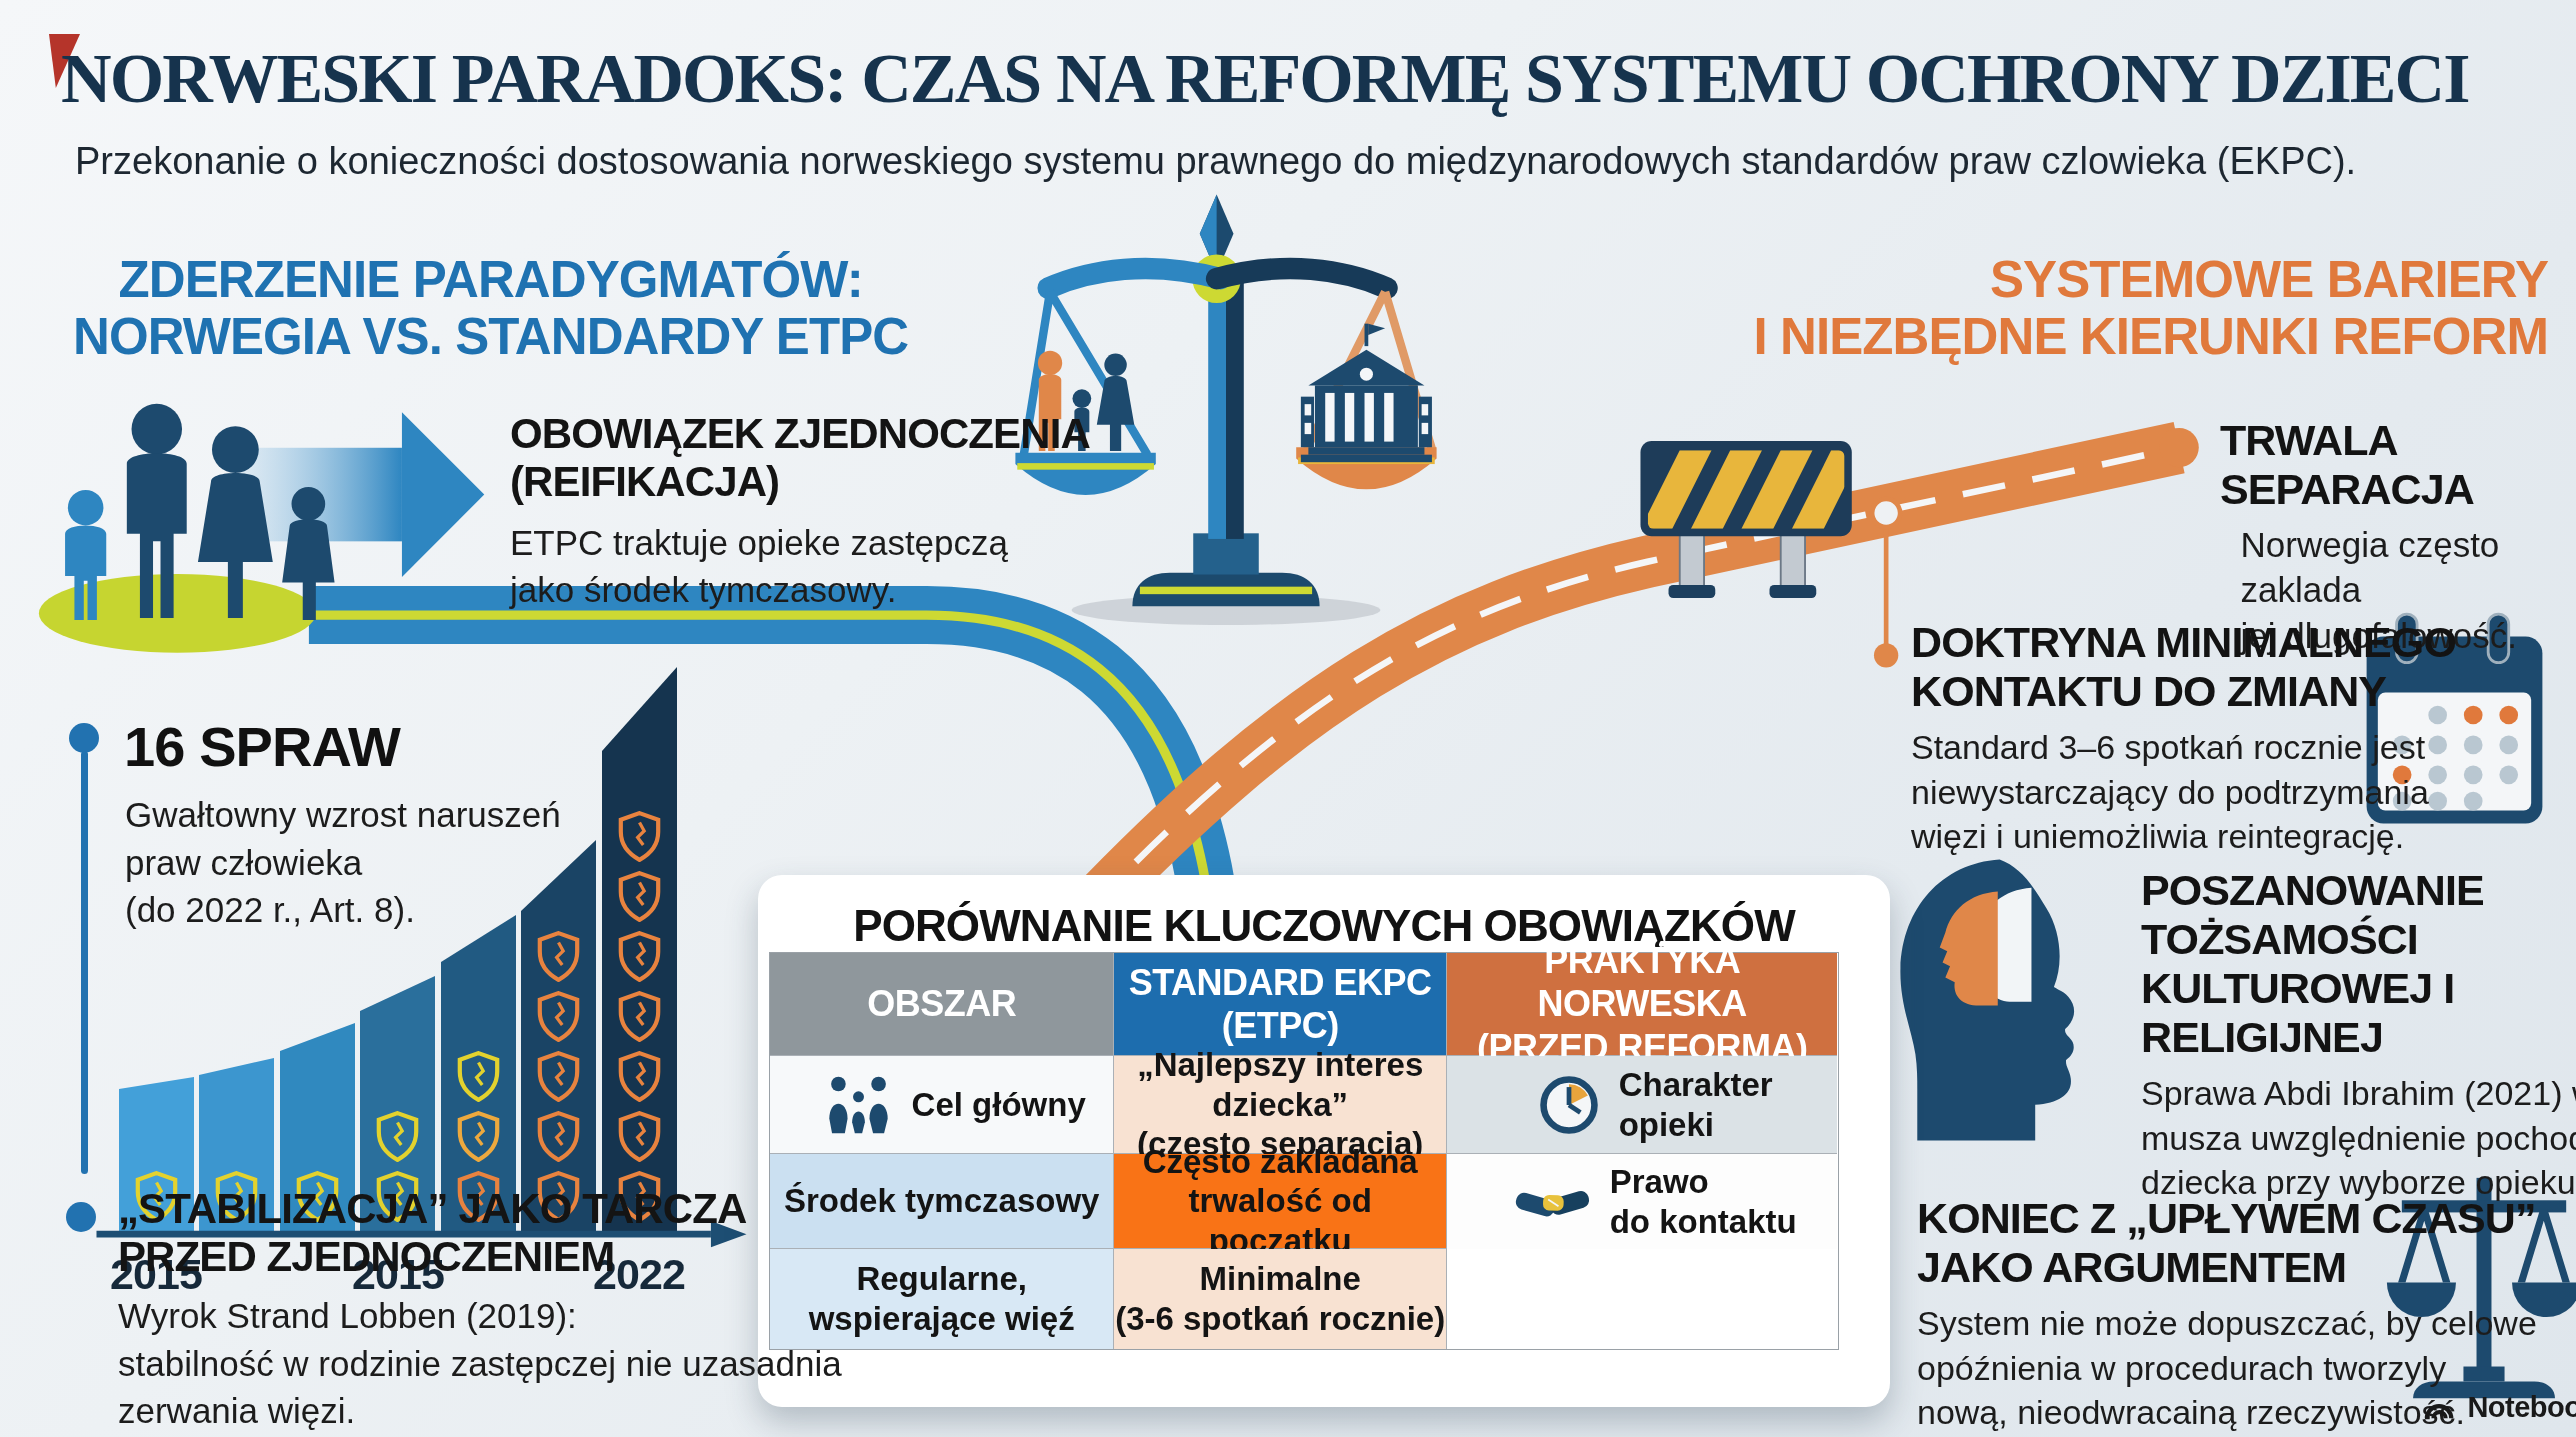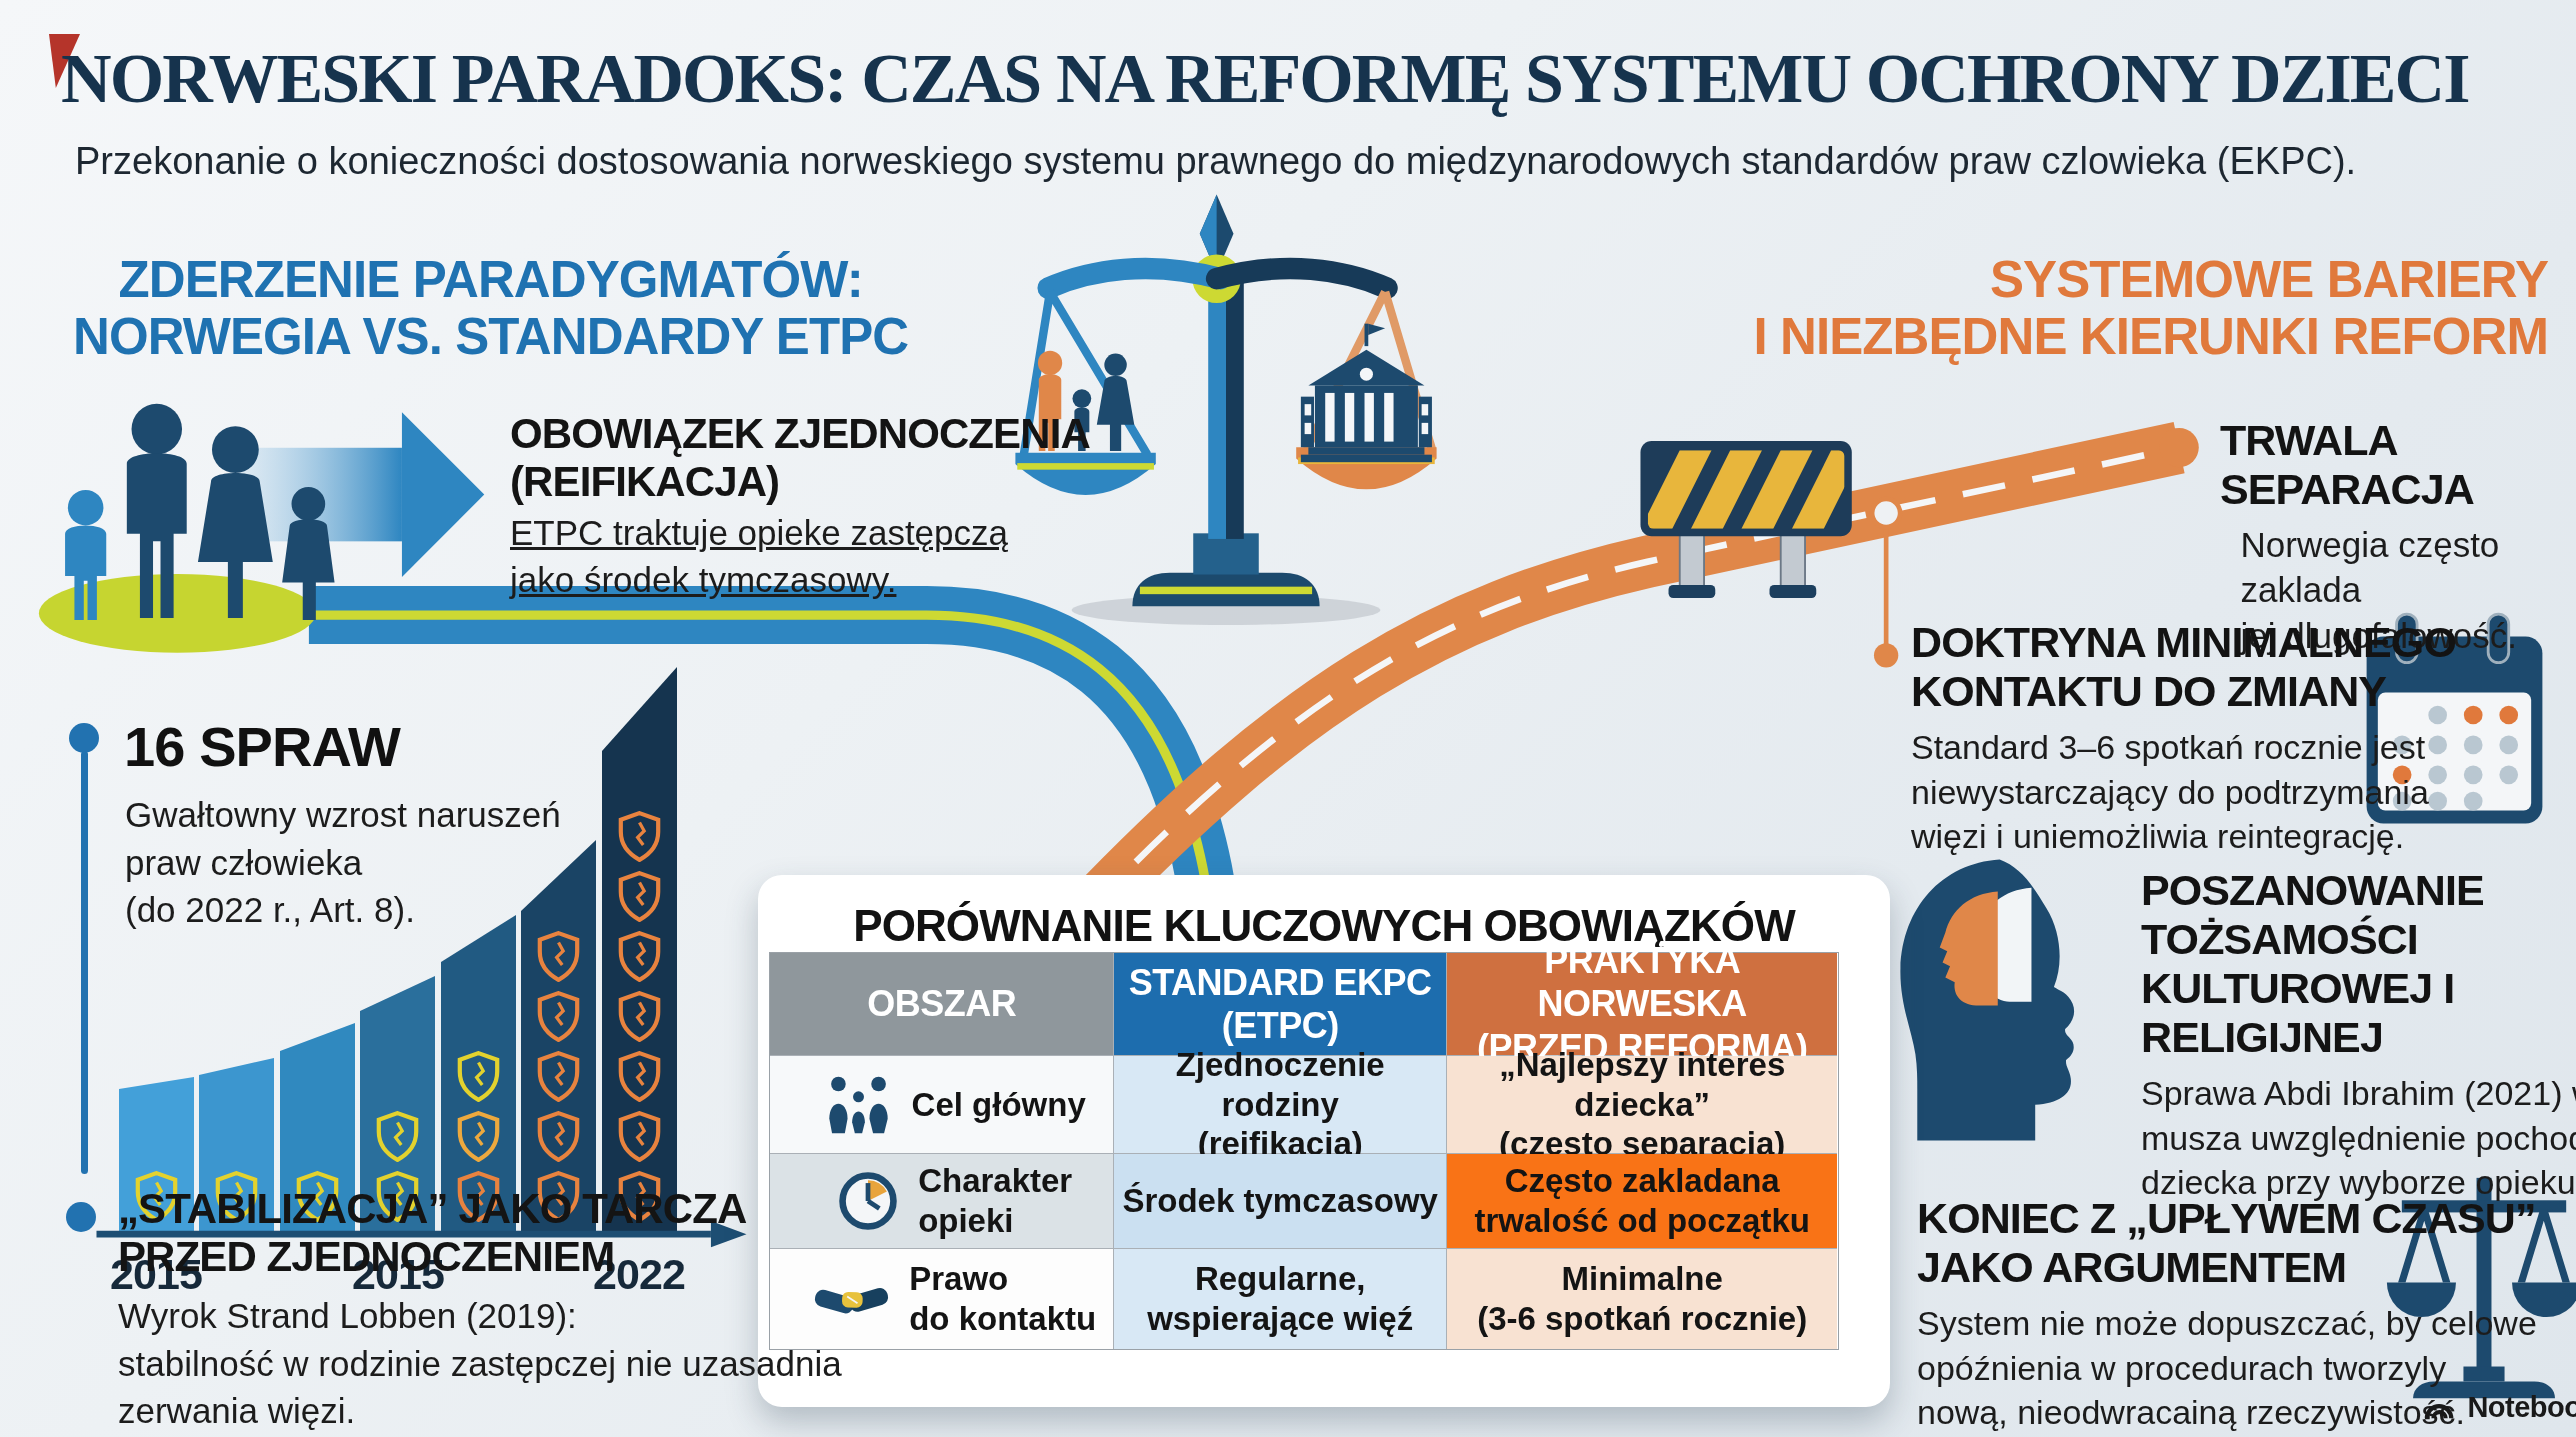--- a/index.html
+++ b/index.html
@@ -121,21 +121,21 @@
       <circle cx="290" cy="128" r="18"></circle>
       <path d="M270 152 C270 142 310 142 310 152 L318 212 L298 212 L298 252 L284 252 L284 212 L262 212 Z"></path>
     </g>
   </svg>
 
   <div class="abs" style="left:510px;top:410px;z-index:6;">
     <div class="block-title">
       <div>OBOWIĄZEK ZJEDNOCZENIA</div>
       <div>(REIFIKACJA)</div>
     </div>
-    <div class="block-body" style="margin-top:3px;text-decoration:underline;">
+    <div class="block-body" style="margin-top:13px;">
       <div>ETPC traktuje opieke zastępczą</div>
       <div>jako środek tymczasowy.</div>
     </div>
   </div>
 
   <div class="abs bullet" style="left:69px;top:723px;z-index:6;"></div>
   <div class="abs bullet-line" style="left:81px;top:751px;height:423px;z-index:5;"></div>
   <div class="abs cases-title" style="left:124px;top:704px;z-index:6;">16 SPRAW</div>
   <div class="abs block-body" style="left:125px;top:791px;z-index:6;">
     <div>Gwałtowny wzrost naruszeń</div>
@@ -366,24 +366,20 @@
             <path d="M8 50 C8 28 28 28 28 50 L25 66 L11 66 Z"></path>
           <circle cx="40" cy="26" r="6"></circle>
             <path d="M33 54 C33 38 47 38 47 54 L44 66 L36 66 Z"></path>
           <circle cx="62" cy="12" r="8"></circle>
             <path d="M52 50 C52 28 72 28 72 50 L68 66 L56 66 Z"></path>
         </svg>
         <div class="area-text">
           <span>Cel główny</span>
           <span></span>
         </div>
-      </div>
-      <div class="cell td bg-blue1">
-        <div>Zjednoczenie rodziny</div>
-        <div>(reifikacja)</div>
       </div>
       <div class="cell td bg-or1">
         <div>„Najlepszy interes dziecka”</div>
         <div>(często separacja)</div>
       </div>
 
       <div class="cell td area-cell bg-r2c1">
         <svg width="66" height="66" viewBox="0 0 70 70">
           <circle cx="35" cy="35" r="27" fill="#f4f6f8" stroke="#1d4a6e" stroke-width="7"></circle>
           <path d="M35 35 L35 13 A22 22 0 0 1 55 25 Z" fill="#e8a43c"></path>

